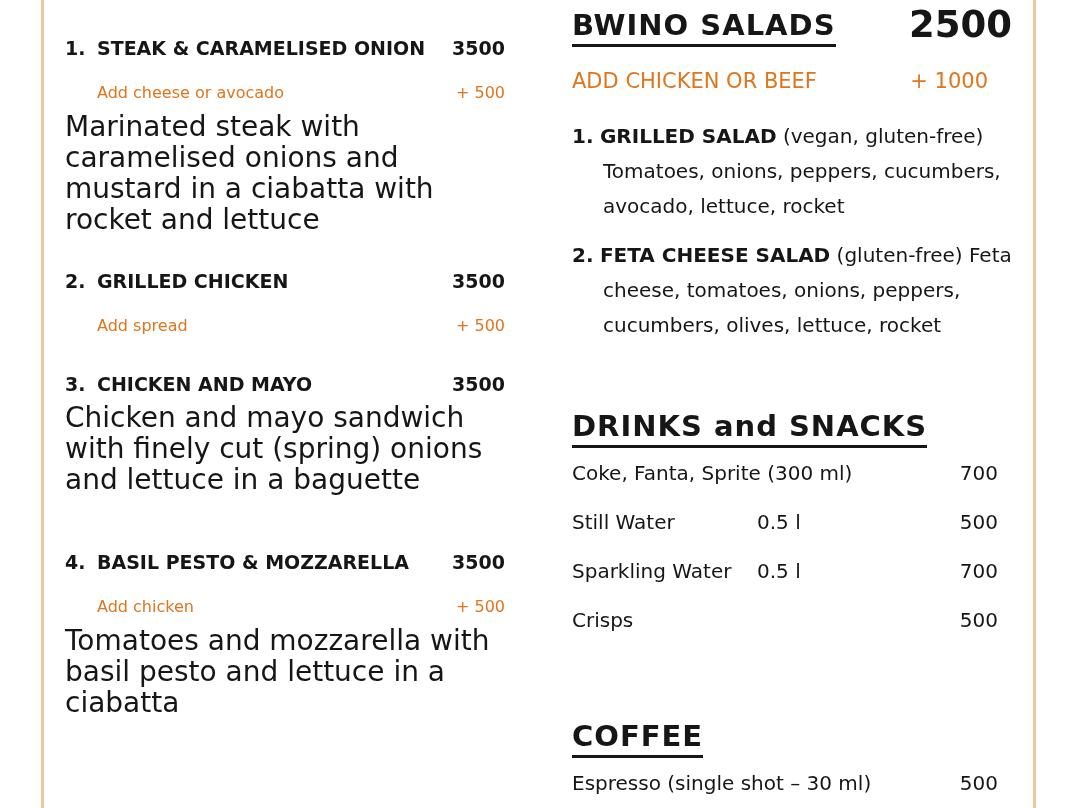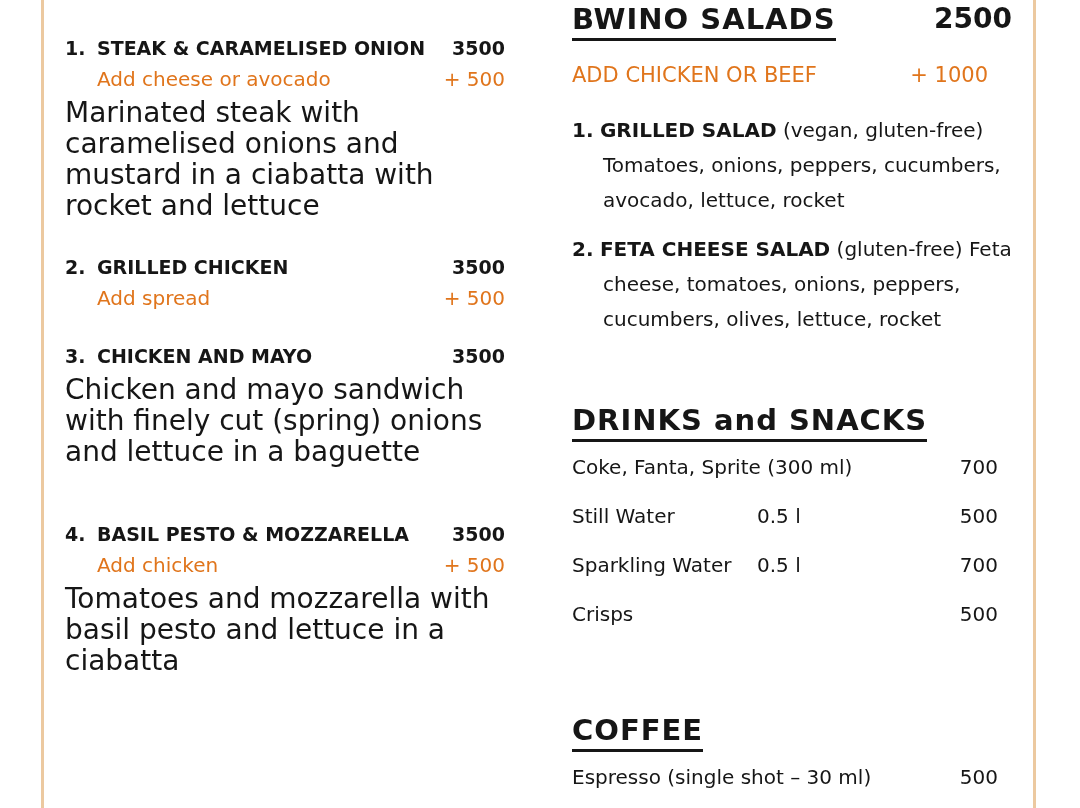--- a/index.html
+++ b/index.html
@@ -12,32 +12,32 @@
   .vline-right{left:1033px;}
   .col{position:absolute;top:0;}
   .col-left{left:65px;width:440px;}
   .col-right{left:572px;width:440px;}
 
   .big-heading{
     font-weight:bold;font-size:29px;letter-spacing:1px;line-height:34px;
     border-bottom:3px solid #161616;display:inline-block;padding-bottom:2px;
   }
   .heading-row{display:flex;align-items:flex-start;}
-  .heading-price{margin-left:auto;font-weight:bold;font-size:28px;line-height:34px;}
+  .heading-price{margin-left:auto;font-weight:bold;font-size:37px;line-height:34px;}
 
   .left-heading{margin-top:13px;}
-  .right-heading-row{margin-top:2px;}
+  .right-heading-row{margin-top:8px;}
 
   .menu-item{margin-top:36px;}
   .menu-item.gap-md{margin-top:34px;}
   .menu-item.gap-lg{margin-top:55px;}
   .title-row{display:flex;font-weight:bold;font-size:19px;line-height:24px;}
   .title-row .num{width:32px;flex:none;}
   .title-row .price{margin-left:auto;}
-  .addon-row{display:flex;font-size:20px;line-height:24px;padding-left:32px;margin-top:7px;}
+  .addon-row{display:flex;font-size:16px;line-height:24px;padding-left:32px;margin-top:21px;}
   .addon-row .price{margin-left:auto;}
   .desc{font-size:28px;line-height:31px;margin-top:6px;}
 
   .salad-addon-row{display:flex;font-size:21px;line-height:24px;margin-top:22px;}
   .salad-addon-row .price{margin-left:auto;padding-right:24px;}
   .salad-item{
     font-size:20px;line-height:35px;padding-left:31px;text-indent:-31px;
   }
   .salad-item.first{margin-top:26px;}
   .salad-item.next{margin-top:14px;}

